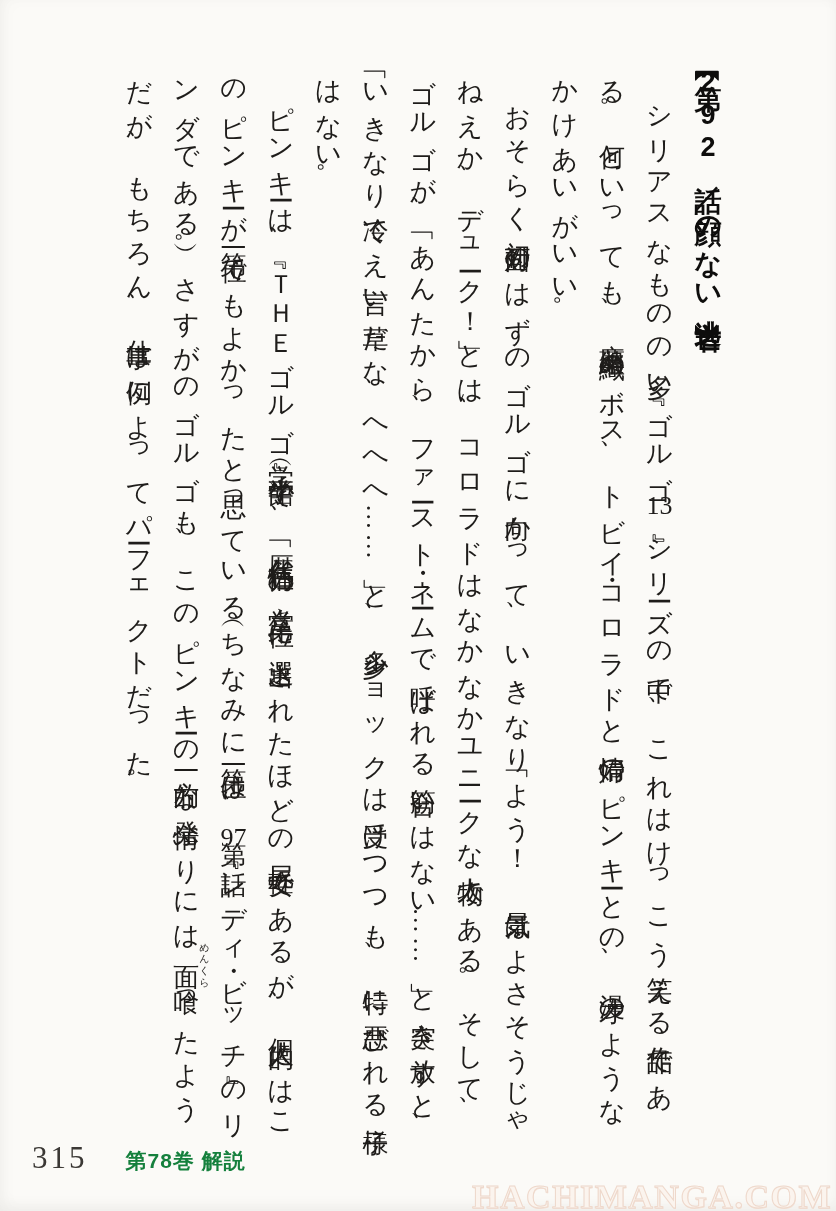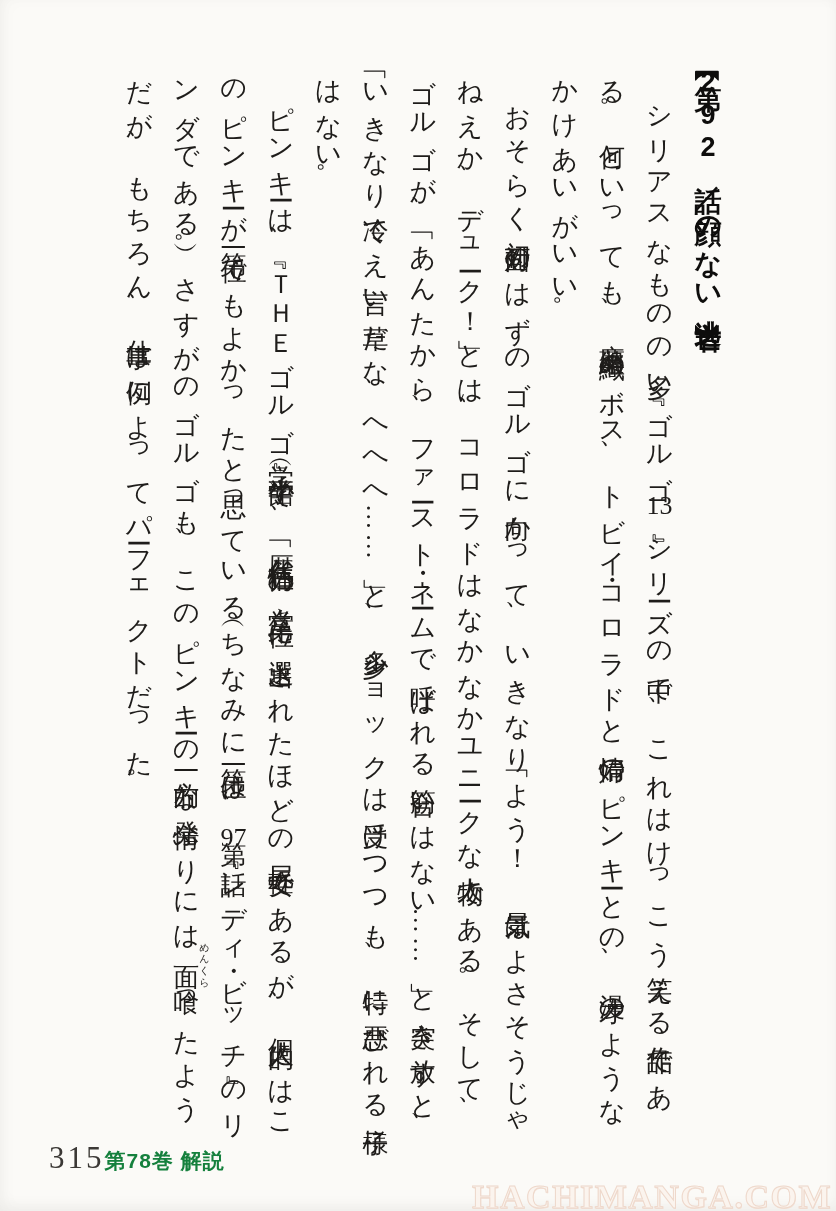--- a/index.html
+++ b/index.html
@@ -55,24 +55,25 @@
   ruby { ruby-position: over; }
   ruby rt {
     font-size: 10px;
     letter-spacing: 0.5px;
     font-family: "Liberation Serif", "DejaVu Serif", serif;
     color: #2a2826;
   }
   
   .footer {
     position: absolute;
-    left: 49px;
+    left: 32px;
     top: 1140px;
     display: flex;
     align-items: baseline;
+    gap: 38px;
   }
   .page-number {
     font-family: "Liberation Serif", "DejaVu Serif", serif;
     font-size: 31px;
     letter-spacing: 3px;
     color: #3b3835;
   }
   .volume-caption {
     font-family: "Liberation Sans", "DejaVu Sans", sans-serif;
     font-weight: 700;

